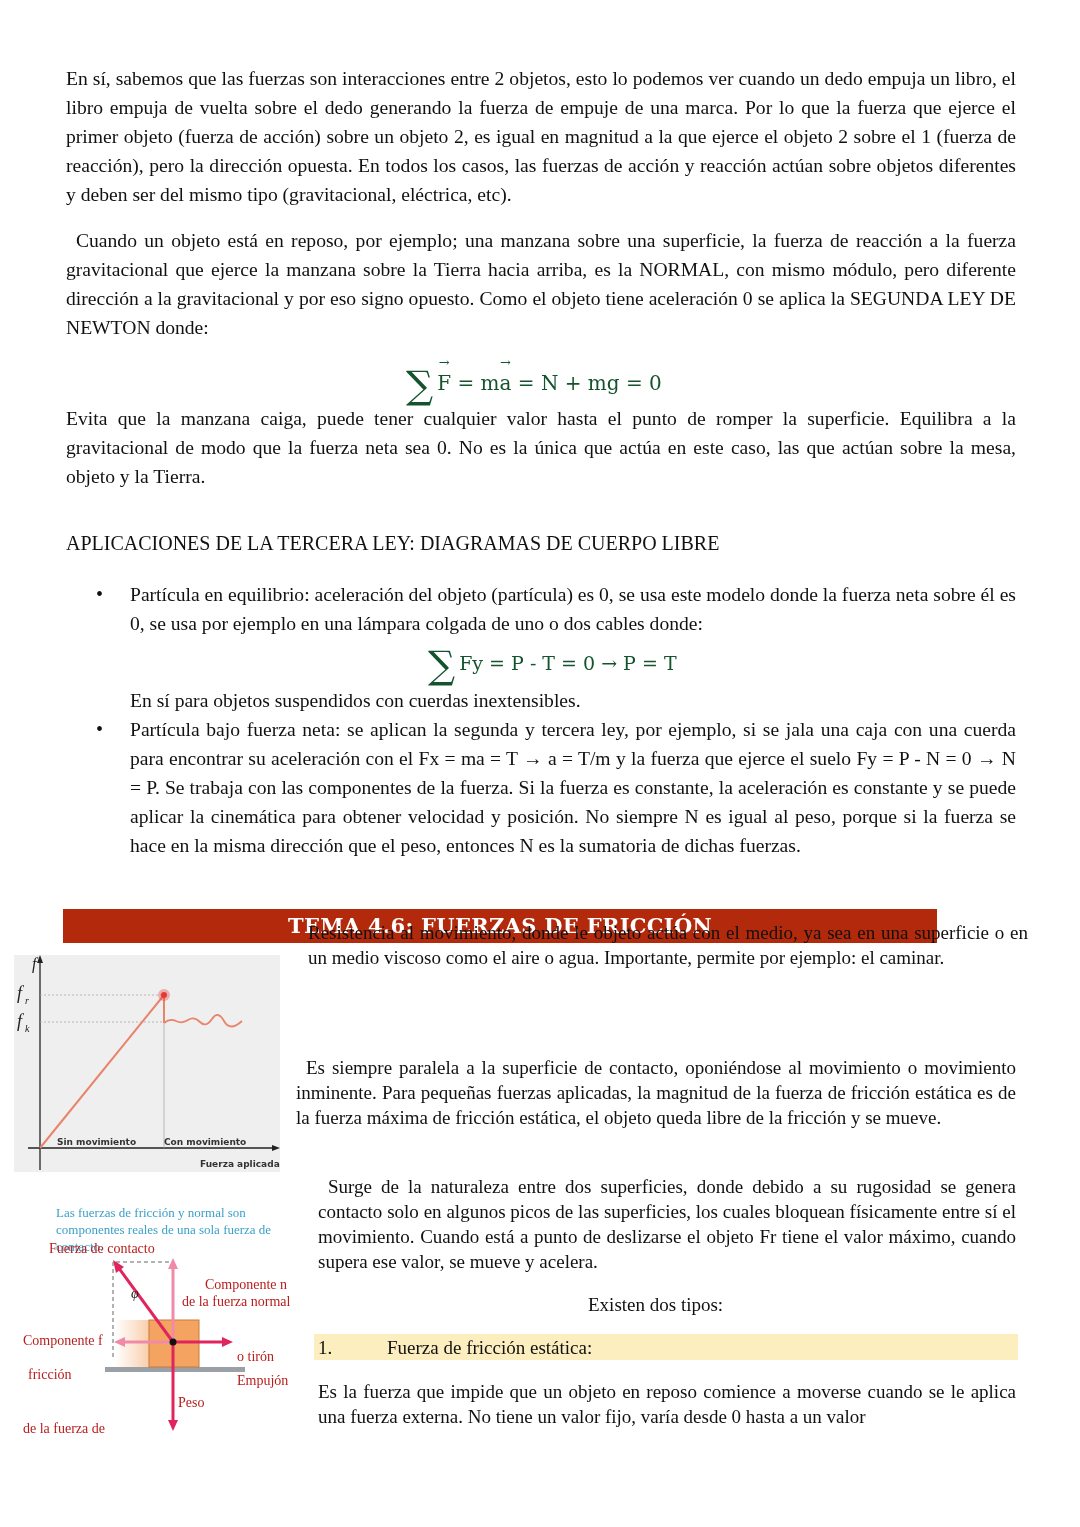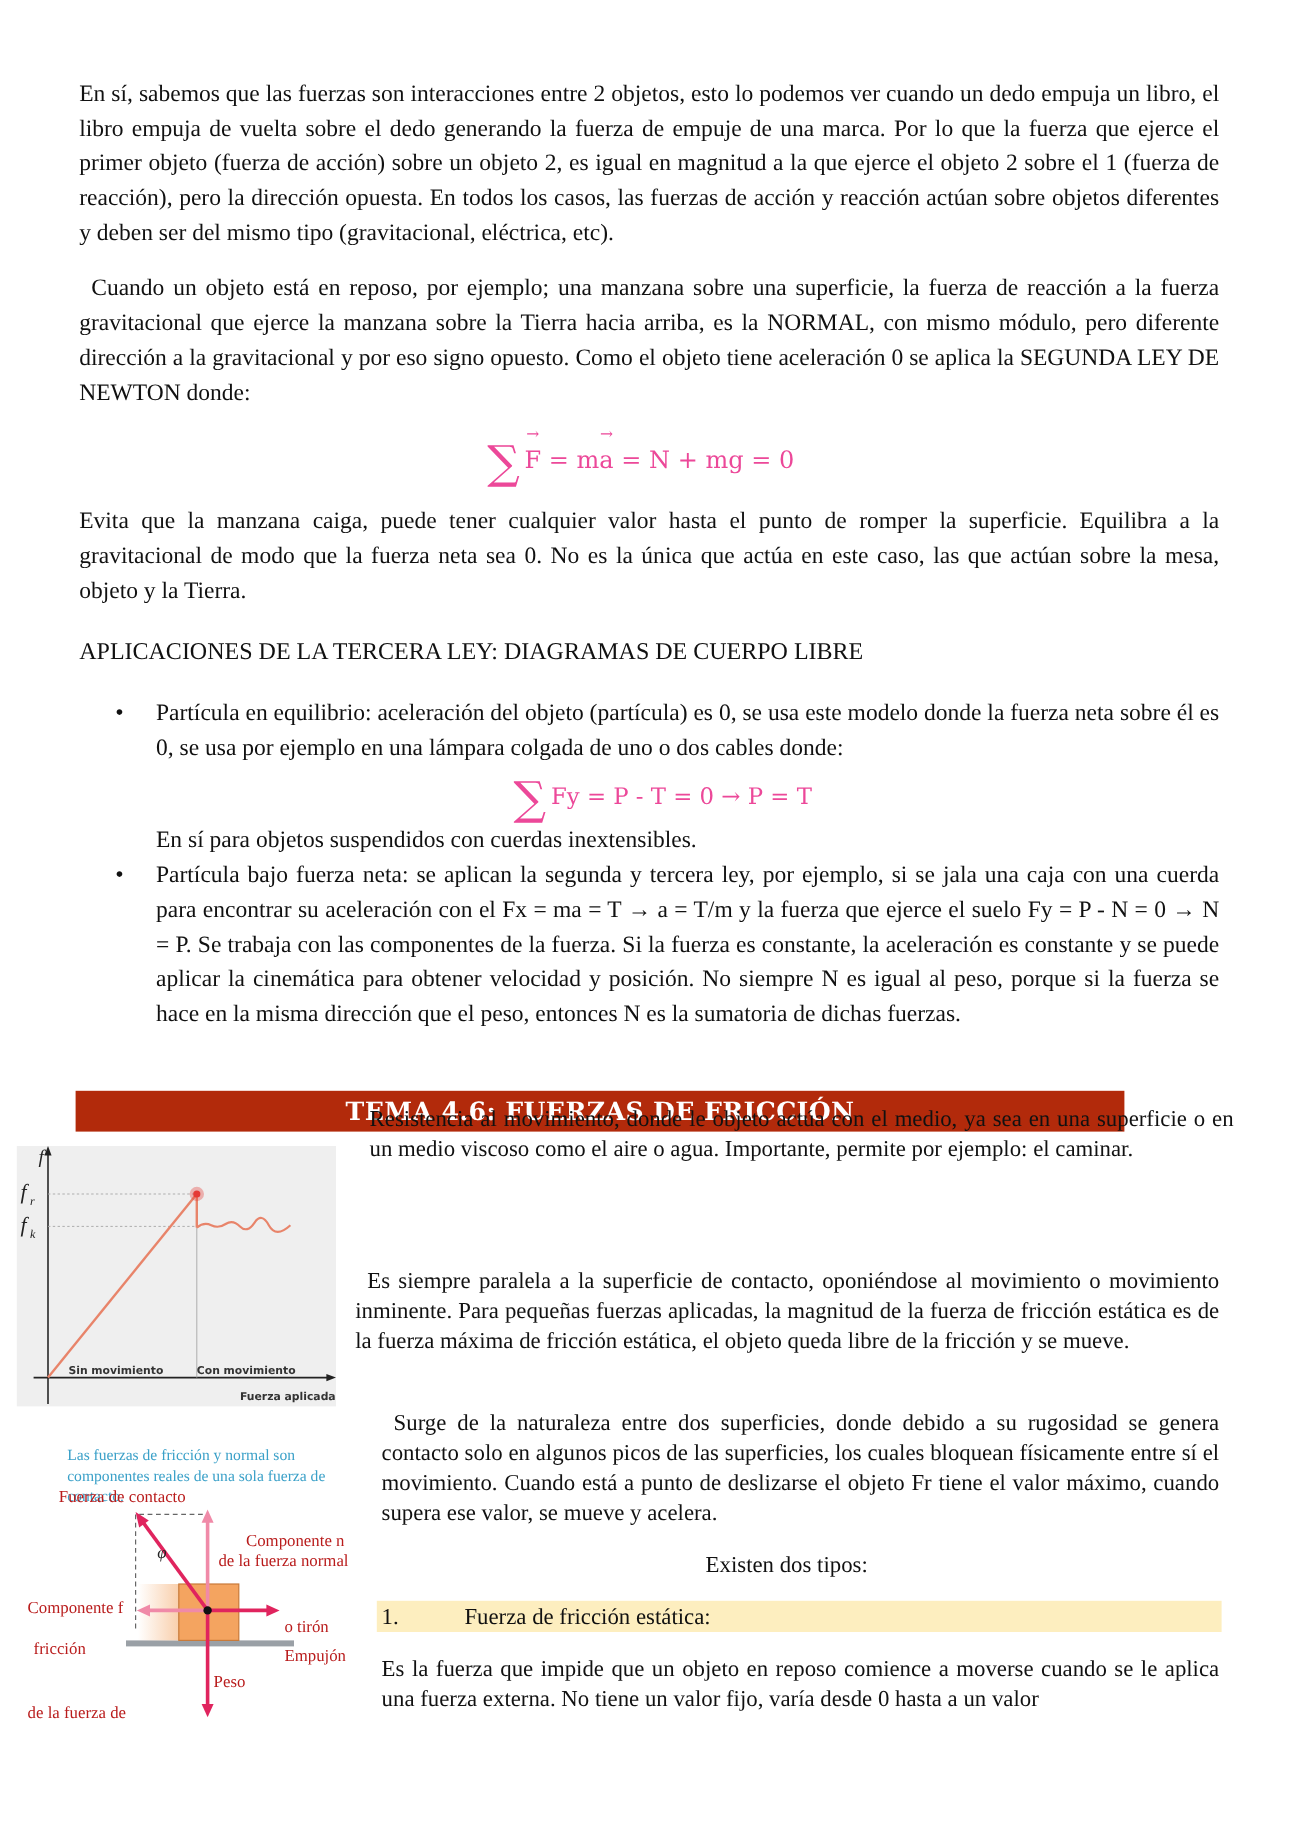--- a/index.html
+++ b/index.html
@@ -1,21 +1,21 @@
 <!DOCTYPE html>
 <html><head>
 <meta charset="utf-8">
 <style>
   html, body { margin:0; padding:0; background:#ffffff; }
   body { width:1080px; height:1527px; position:relative; overflow:hidden;
          font-family:"Liberation Serif", serif; color:#111; }
   .para { position:absolute; left:66px; width:950px; font-size:19.6px; line-height:29px;
           text-align:justify; }
   .para.indent { text-indent:10px; }
-  .eq { position:absolute; font-family:"DejaVu Serif", serif; font-size:20px; color:#ec4899; white-space:nowrap; }
+  .eq { position:absolute; font-family:"DejaVu Serif", serif; font-size:20px; color:#14532d; white-space:nowrap; }
   .eq .sigma { font-size:38px; vertical-align:-8px; margin-right:4px; }
   .vec { position:relative; display:inline-block; }
   .vec::after { content:"→"; position:absolute; left:0; right:0; top:-16px; font-size:13px; text-align:center; }
   .heading-plain { position:absolute; left:66px; top:532px; font-size:20px; }
   .bullet-list { position:absolute; left:96px; width:920px; margin:0; padding:0; list-style:none; }
   .bullet-item { position:relative; padding-left:34px; font-size:19.6px; line-height:29px; text-align:justify; }
   .bullet-dot { position:absolute; left:0; top:0; font-size:20px; }
   .banner { position:absolute; left:63px; top:909px; width:874px; height:34px; background:#b22a0b;
             color:#fff; font-family:"DejaVu Serif", serif; font-weight:bold; font-size:21px;
             text-align:center; line-height:34px; letter-spacing:0.3px; }
@@ -29,21 +29,21 @@
 <body>
 
 <p class="para" style="top:64px; margin:0;">En sí, sabemos que las fuerzas son interacciones entre 2 objetos, esto lo podemos ver cuando un dedo empuja un libro, el libro empuja de vuelta sobre el dedo generando la fuerza de empuje de una marca. Por lo que la fuerza que ejerce el primer objeto (fuerza de acción) sobre un objeto 2, es igual en magnitud a la que ejerce el objeto 2 sobre el 1 (fuerza de reacción), pero la dirección opuesta. En todos los casos, las fuerzas de acción y reacción actúan sobre objetos diferentes y deben ser del mismo tipo (gravitacional, eléctrica, etc).</p>
 
 <p class="para indent" style="top:226px; margin:0;">Cuando un objeto está en reposo, por ejemplo; una manzana sobre una superficie, la fuerza de reacción a la fuerza gravitacional que ejerce la manzana sobre la Tierra hacia arriba, es la NORMAL, con mismo módulo, pero diferente dirección a la gravitacional y por eso signo opuesto. Como el objeto tiene aceleración 0 se aplica la SEGUNDA LEY DE NEWTON donde:</p>
 
 <div class="eq" style="left:406px; top:363px;">
   <span class="sigma">∑</span><span class="vec">F</span><span> = m</span><span class="vec">a</span><span> = N  +  mg  =  0</span>
 </div>
 
-<p class="para" style="top:420px; margin:0;">Evita que la manzana caiga, puede tener cualquier valor hasta el punto de romper la superficie. Equilibra a la gravitacional de modo que la fuerza neta sea 0. No es la única que actúa en este caso, las que actúan sobre la mesa, objeto y la Tierra.</p>
+<p class="para" style="top:404px; margin:0;">Evita que la manzana caiga, puede tener cualquier valor hasta el punto de romper la superficie. Equilibra a la gravitacional de modo que la fuerza neta sea 0. No es la única que actúa en este caso, las que actúan sobre la mesa, objeto y la Tierra.</p>
 
 <div class="heading-plain">APLICACIONES DE LA TERCERA LEY: DIAGRAMAS DE CUERPO LIBRE</div>
 
 <ul class="bullet-list" style="top:580px;">
   <li class="bullet-item">
     <span class="bullet-dot">•</span>
     <span>Partícula en equilibrio: aceleración del objeto (partícula) es 0, se usa este modelo donde la fuerza neta sobre él es 0, se usa por ejemplo en una lámpara colgada de uno o dos cables donde:</span>
     <div style="height:48px;"></div>
     <span>En sí para objetos suspendidos con cuerdas inextensibles.</span>
   </li>

